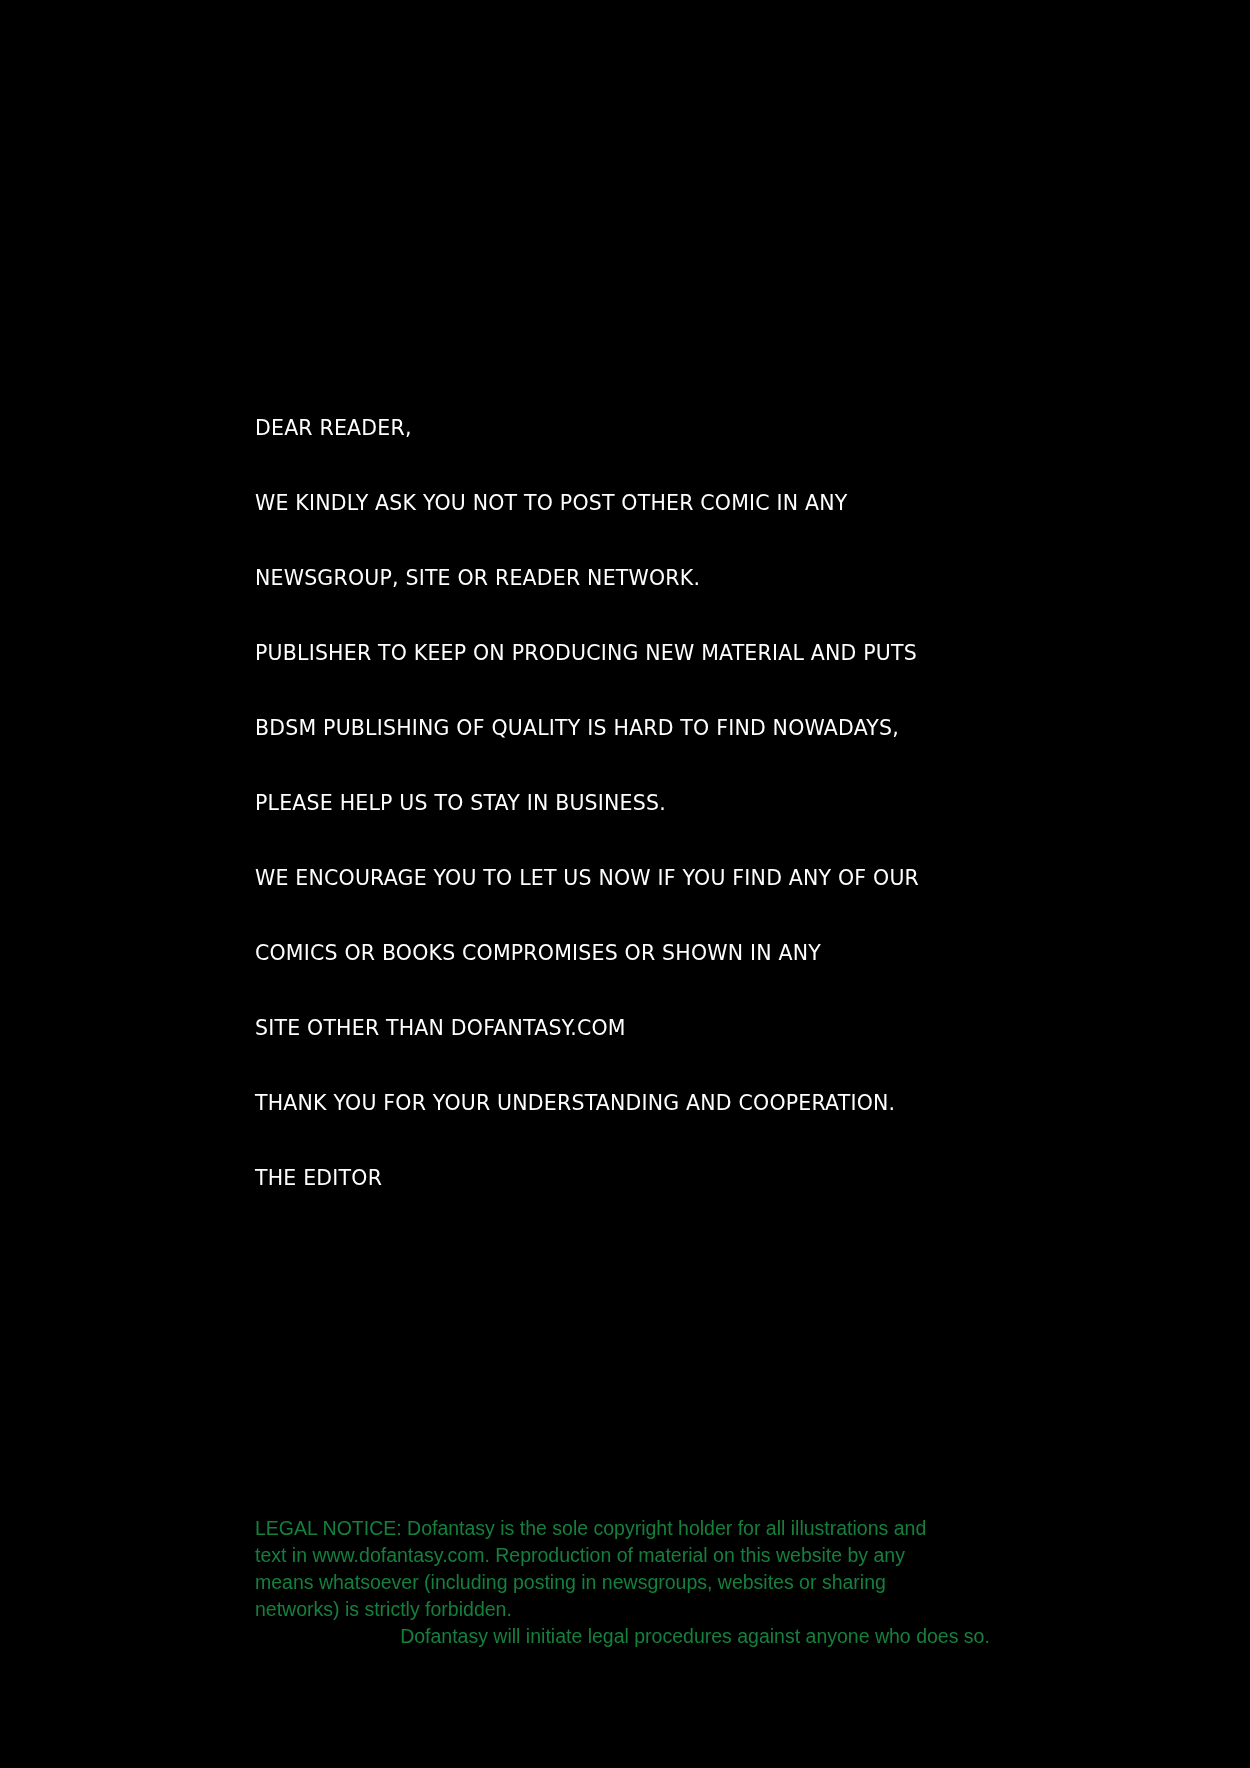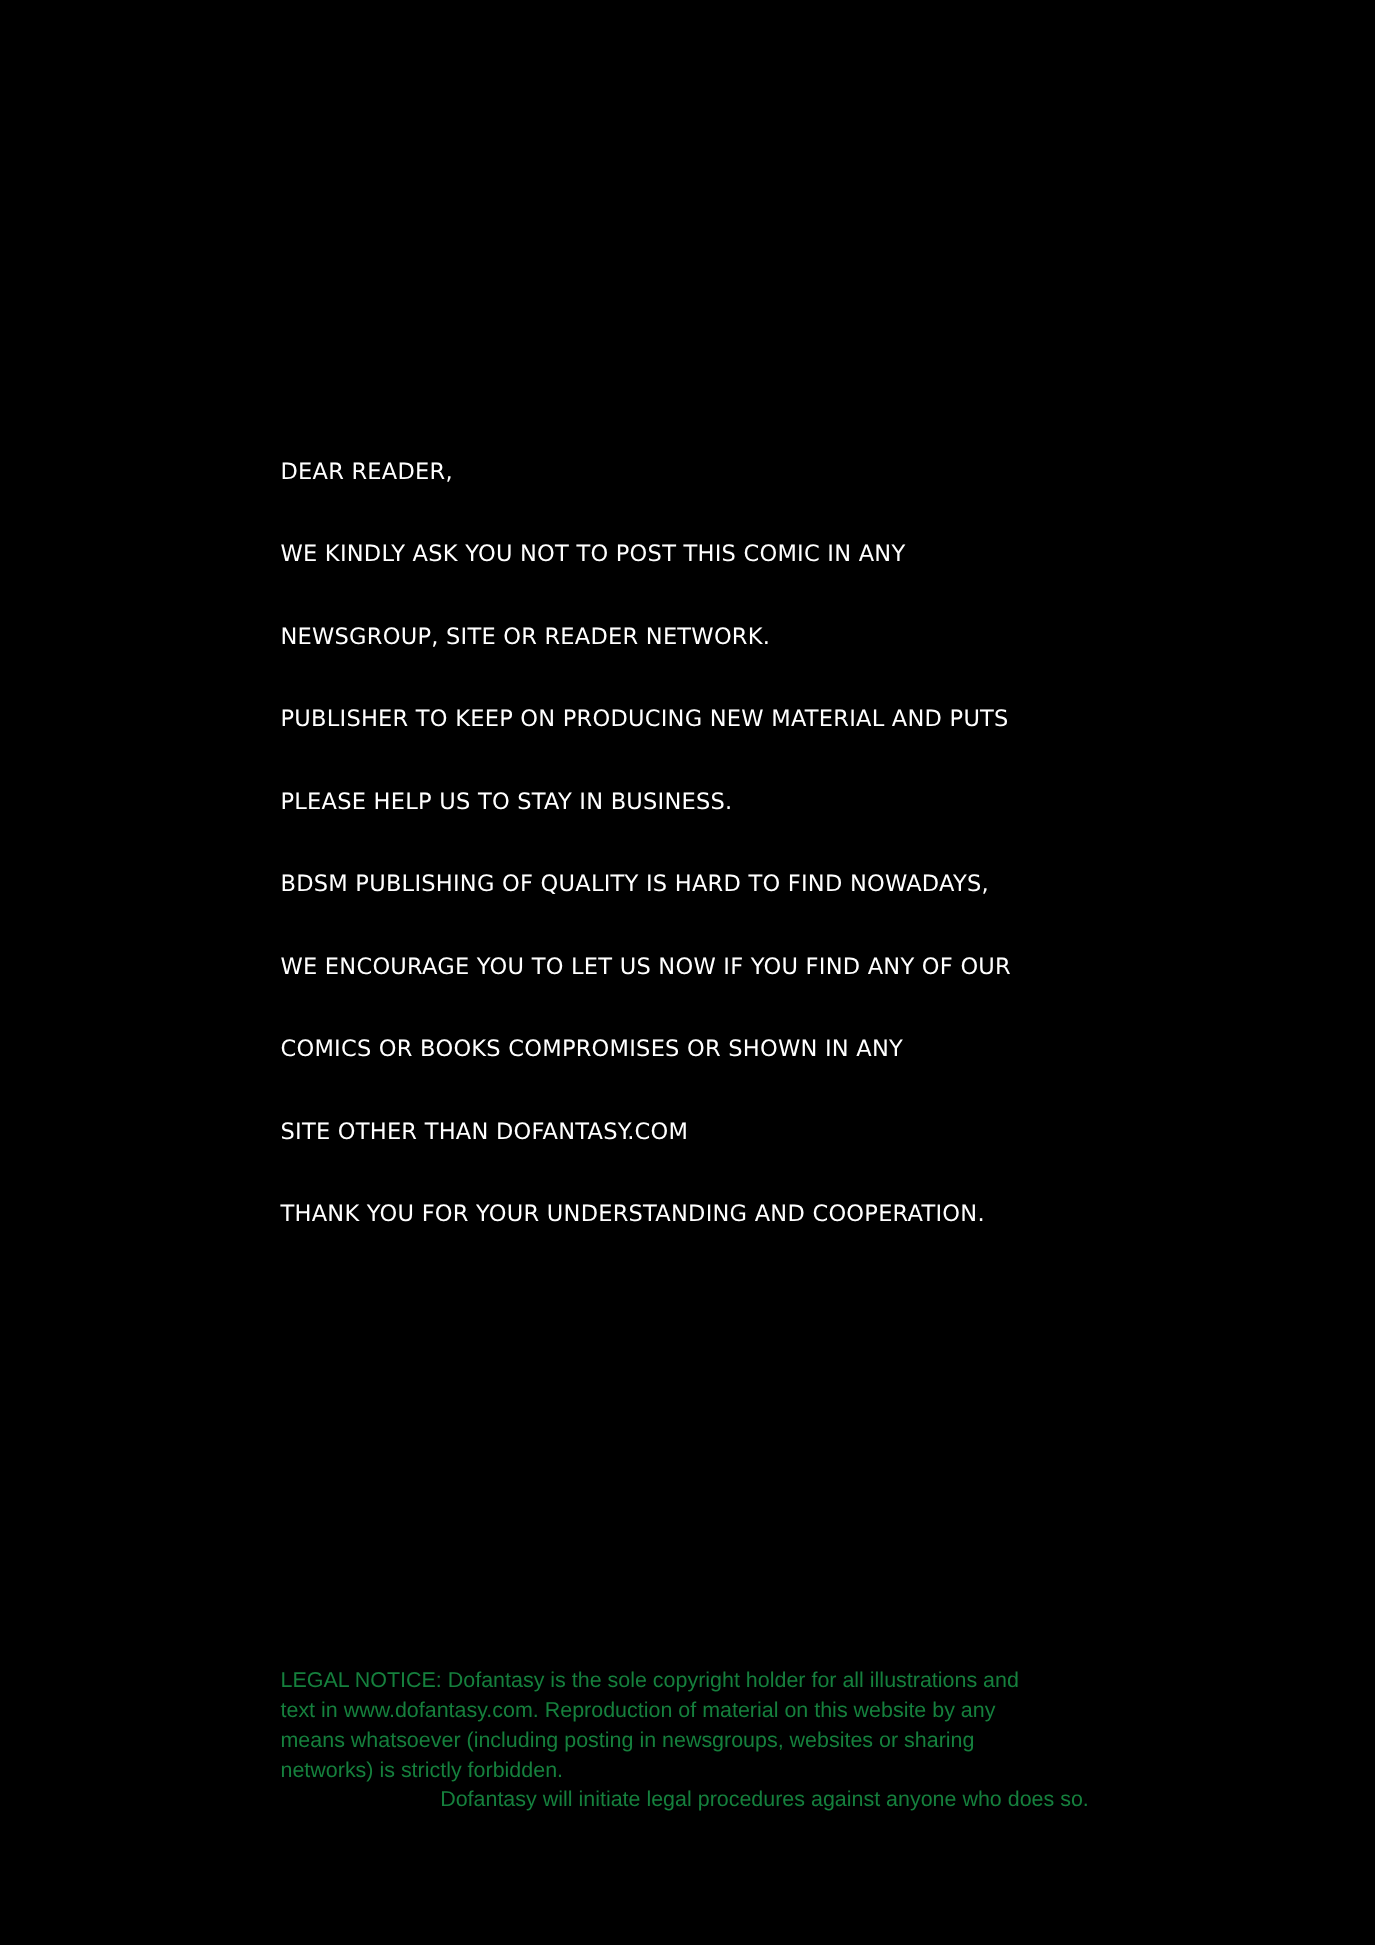--- a/index.html
+++ b/index.html
@@ -64,29 +64,30 @@
     text-align: center;
   }
 </style>
 </head>
 <body>
 
 <div class="page">
 
   <div class="notice-block">
     <p class="notice-line">DEAR READER,</p>
-    <p class="notice-line">WE KINDLY ASK YOU NOT TO POST THIS COMIC IN ANY</p>
+    <p class="notice-line">WE KINDLY ASK YOU NOT TO POST OTHER COMIC IN ANY</p>
     <p class="notice-line">NEWSGROUP, SITE OR READER NETWORK.</p>
     <p class="notice-line">PUBLISHER TO KEEP ON PRODUCING NEW MATERIAL AND PUTS</p>
+    <p class="notice-line">BDSM PUBLISHING OF QUALITY IS HARD TO FIND NOWADAYS,</p>
     <p class="notice-line">PLEASE HELP US TO STAY IN BUSINESS.</p>
-    <p class="notice-line">BDSM PUBLISHING OF QUALITY IS HARD TO FIND NOWADAYS,</p>
     <p class="notice-line">WE ENCOURAGE YOU TO LET US NOW IF YOU FIND ANY OF OUR</p>
     <p class="notice-line">COMICS OR BOOKS COMPROMISES OR SHOWN IN ANY</p>
     <p class="notice-line">SITE OTHER THAN DOFANTASY.COM</p>
     <p class="notice-line">THANK YOU FOR YOUR UNDERSTANDING AND COOPERATION.</p>
+    <p class="notice-line">THE EDITOR</p>
   </div>
 
   <div class="legal-block">
     <p class="legal-line">LEGAL NOTICE: Dofantasy is the sole copyright holder for all illustrations and</p>
     <p class="legal-line">text in www.dofantasy.com.  Reproduction of material on this website by any</p>
     <p class="legal-line">means whatsoever (including posting in newsgroups, websites or sharing</p>
     <p class="legal-line">networks) is strictly forbidden.</p>
     <p class="legal-line legal-gap">Dofantasy will initiate legal procedures against anyone who does so.</p>
   </div>
 

